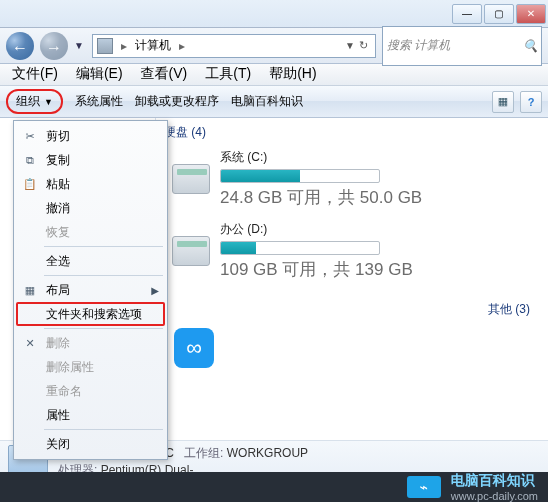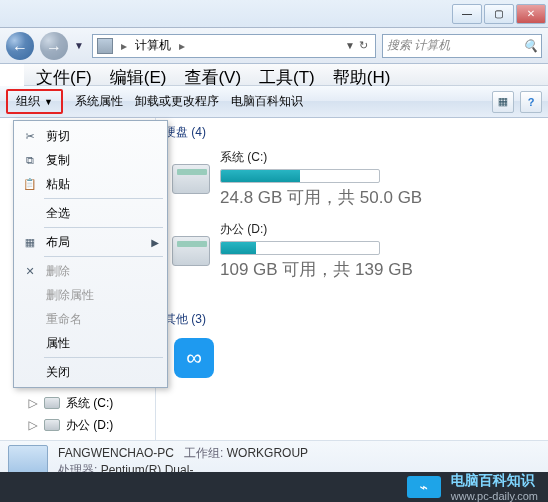--- a/index.html
+++ b/index.html
@@ -13,31 +13,31 @@
 
   
   .navbar { height:36px; background:linear-gradient(#f2f6fb,#e1e9f3); display:flex; align-items:center; padding:0 6px; gap:6px; border-bottom:1px solid #b0c0d4; }
   .nav-back, .nav-fwd { width:28px; height:28px; border-radius:50%; background:radial-gradient(circle at 30% 30%, #a9c7e8 0%, #5a86b8 40%, #3a6aa0 100%); display:flex; align-items:center; justify-content:center; color:#fff; font-weight:bold; }
   .nav-fwd { filter:grayscale(0.5) opacity(0.6); }
   .nav-dd { width:12px; font-size:10px; color:#335; }
   .addressbar { flex:1; height:24px; background:#fff; border:1px solid #8ea7c2; display:flex; align-items:center; padding:0 4px; gap:4px; font-size:12px; }
   .addr-icon { width:16px; height:16px; background:linear-gradient(#bcd, #9ab); border:1px solid #789; }
   .addr-sep { padding:0 4px; color:#666; }
   .addr-ref { width:12px; font-size:11px; color:#555; }
-  .searchbox { width:160px; height:24px; background:#fff; border:1px solid #8ea7c2; display:flex; align-items:center; padding:0 4px; gap:4px; font-size:12px; color:#888; font-style:italic; }
+  .searchbox { width:160px; height:40px; background:#fff; border:1px solid #8ea7c2; display:flex; align-items:center; padding:0 4px; gap:4px; font-size:12px; color:#888; font-style:italic; }
   .searchbox .sico { width:14px; height:14px; color:#5a8; }
 
   
-  .menubar { height:22px; background:linear-gradient(#fafbfc,#e8edf3); display:flex; align-items:flex-start; padding:0 4px; gap:2px; font-size:17px; border-bottom:1px solid #c7d2df;margin-left:24px; }
+  .menubar { height:22px; background:linear-gradient(#fafbfc,#e8edf3); display:flex; align-items:flex-end; padding:0 4px; gap:2px; font-size:14px; border-bottom:1px solid #c7d2df; }
   .menubar span { padding:2px 8px; }
 
   
   .toolbar { height:32px; background:linear-gradient(#f6fafe,#e4ecf6 49%,#d6e2f0 50%,#e6eef8); display:flex; align-items:center; padding:0 6px; gap:12px; font-size:12px; border-bottom:1px solid #b5c4d7; position:relative; }
   .tb-org { display:flex; align-items:center; gap:4px; padding:2px 8px; }
-  .tb-org.hl { border:2px solid #e52222; border-radius:2px; }
+  .tb-org.hl { border:2px solid #e52222; border-radius:12px; }
   .tb-right { margin-left:auto; display:flex; align-items:center; gap:6px; }
   .tb-iconbtn { width:22px; height:22px; border:1px solid #aebfcf; background:linear-gradient(#fff,#e0e9f3); border-radius:2px; display:flex; align-items:center; justify-content:center; font-size:11px; color:#356; }
 
   
   .dropdown { position:absolute; left:13px; top:120px; width:155px; background:linear-gradient(#fbfcfd,#eef2f7); border:1px solid #9aadc1; box-shadow:2px 2px 6px rgba(0,0,0,.25); font-size:12px; z-index:10; padding:3px 2px; }
   .dd-item { height:24px; display:flex; align-items:center; gap:8px; padding:0 6px; position:relative; }
   .dd-item.hl { border:2px solid #e52222; border-radius:2px; height:24px; padding:0 4px; }
   .dd-item.disabled { color:#9a9a9a; }
   .dd-sep { height:1px; background:#c9d4e0; margin:2px 2px 2px 28px; }
   .dd-icon { width:16px; height:16px; display:flex; align-items:center; justify-content:center; font-size:11px; color:#567; }
@@ -53,21 +53,21 @@
   .main { flex:1; padding:0 18px 6px 6px; overflow:hidden; font-size:12px; }
   .group-head { color:#1a3a7a; padding:6px 0 4px 2px; font-size:12px; }
   .drive { display:flex; align-items:center; gap:10px; margin:4px 0 12px 10px; }
   .drive-icon { width:38px; height:30px; background:linear-gradient(#e9edf1,#c9d2da); border:1px solid #a6b0ba; border-radius:3px; position:relative; }
   .drive-icon::after { content:""; position:absolute; left:4px; top:4px; width:30px; height:6px; background:#9cb; border-radius:1px; }
   .drive-info { flex:1; }
   .drive-name { color:#222; padding-bottom:3px; }
   .bar { width:160px; height:14px; border:1px solid #b7bfc7; border-radius:2px; background:#fff; overflow:hidden; margin-bottom:3px; }
   .fill { height:100%; background:linear-gradient(#28b5c3,#1099a7); }
   .drive-text { color:#6c6c6c; font-size:17px; }
-  .other-group { margin-top:24px; }
+  .other-group { margin-top:14px;text-align:right; }
   .cloud-item { display:flex; align-items:center; gap:10px; margin:6px 0 0 12px; }
   .cloud-icon { width:40px; height:40px; background:#1e9af0; border-radius:8px; display:flex; align-items:center; justify-content:center; color:#fff; font-size:22px; }
 
   
   .details { position:absolute; left:0; bottom:20px; right:0; height:42px; border-top:1px solid #d8e1eb; background:linear-gradient(#f4f8fc,#e8eff7); display:flex; align-items:center; padding:0 8px; gap:10px; font-size:12px; }
   .det-icon { width:40px; height:34px; background:linear-gradient(#cfe3f6,#9dc1e4); border:1px solid #89a9c9; border-radius:2px; }
   .det-txt { color:#333; line-height:1.4; }
   .det-txt .lbl { color:#667; }
 
   
@@ -192,30 +192,42 @@
       <span>剪切</span>
     </div>
   <div class="dd-item">
       <span class="dd-icon">⧉</span>
       <span>复制</span>
     </div>
   <div class="dd-item">
       <span class="dd-icon">📋</span>
       <span>粘贴</span>
     </div>
+  <div class="dd-item">
+      <span class="dd-icon"></span>
+      <span>撤消</span>
+    </div>
+  <div class="dd-item disabled">
+      <span class="dd-icon"></span>
+      <span>恢复</span>
+    </div>
   <div class="dd-sep"></div>
   <div class="dd-item">
       <span class="dd-icon"></span>
       <span>全选</span>
     </div>
   <div class="dd-sep"></div>
   <div class="dd-item">
       <span class="dd-icon">▦</span>
       <span>布局</span>
       <span class="dd-arrow">▶</span>
+    </div>
+  <div class="dd-item hl">
+      <span class="dd-icon"></span>
+      <span>文件夹和搜索选项</span>
     </div>
   <div class="dd-sep"></div>
   <div class="dd-item disabled">
       <span class="dd-icon">✕</span>
       <span>删除</span>
     </div>
   <div class="dd-item disabled">
       <span class="dd-icon"></span>
       <span>删除属性</span>
     </div>

